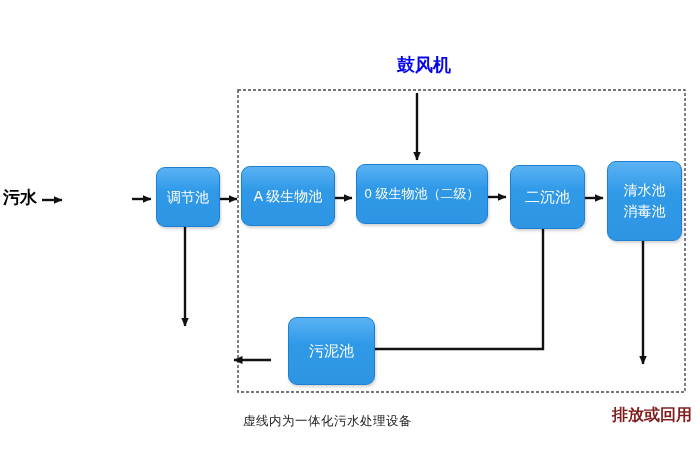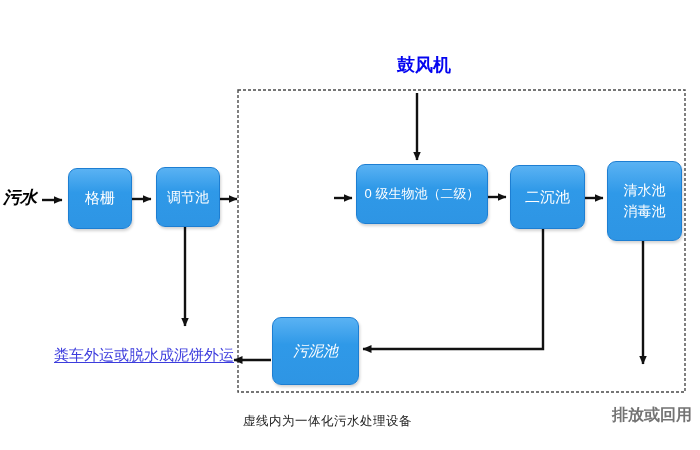--- a/index.html
+++ b/index.html
@@ -14,26 +14,26 @@
     border:1px solid #1d7ed2;border-radius:9px;
     box-shadow:1px 2px 3px rgba(0,0,0,0.18);
     color:#ffffff;text-align:center;line-height:1.5;
   }
   .node-grid{left:68px;top:168px;width:62px;height:59px;font-size:15px;}
   .node-regulating{left:156px;top:167px;width:62px;height:58px;font-size:14px;text-align:center;}
   .node-a-bio{left:241px;top:166px;width:92px;height:58px;font-size:14px;}
   .node-o-bio{left:356px;top:164px;width:130px;height:58px;font-size:13px;justify-content:center;}
   .node-secondary-sed{left:510px;top:165px;width:73px;height:62px;font-size:15px;}
   .node-clear-water{left:607px;top:161px;width:73px;height:78px;font-size:14px;}
-  .node-sludge{left:272px;top:317px;width:85px;height:66px;font-size:15px;font-style:italic;}
+  .node-sludge{left:288px;top:317px;width:85px;height:66px;font-size:15px;}
   .lbl{position:absolute;white-space:nowrap;}
-  .lbl-source{left:3px;top:186px;font-size:17px;font-weight:bold;color:#000000;font-style:italic;}
+  .lbl-source{left:3px;top:186px;font-size:17px;font-weight:bold;color:#000000;}
   .lbl-blower{left:389px;top:53px;font-size:18px;font-weight:bold;color:#0505f0;margin-left:8px;}
   .lbl-sludge-out{left:54px;top:346px;font-size:15px;color:#3c3cdd;text-decoration:underline;text-underline-offset:2px;}
-  .lbl-discharge{left:612px;top:405px;font-size:16px;font-weight:bold;color:#737373;}
+  .lbl-discharge{left:612px;top:405px;font-size:16px;font-weight:bold;color:#7f1d1d;}
   .lbl-caption{left:243px;top:413px;font-size:12.5px;color:#1c1c1c;letter-spacing:0.5px;}
 </style>
 </head>
 <body>
 
 <div class="stage">
 
   <svg class="connectors" viewBox="0 0 700 450" xmlns="http://www.w3.org/2000/svg">
     <defs>
       <marker id="ah" markerUnits="userSpaceOnUse" markerWidth="11" markerHeight="10" refX="8.5" refY="4" orient="auto">
@@ -53,45 +53,44 @@
     <line x1="185" y1="226" x2="185" y2="326" stroke="#111" stroke-width="2.4" marker-end="url(#ah)"></line>
     <polyline points="543,228 543,349 363,349" fill="none" stroke="#111" stroke-width="2.4" marker-end="url(#ah)"></polyline>
     <line x1="271" y1="360" x2="234" y2="360" stroke="#111" stroke-width="2.4" marker-end="url(#ah)"></line>
     <line x1="643" y1="240" x2="643" y2="364" stroke="#111" stroke-width="2.4" marker-end="url(#ah)"></line>
   </svg>
 
   <span class="lbl lbl-source">污水</span>
 
   <span class="lbl lbl-blower">鼓风机</span>
 
-  <div class="node node-grid">
-    <span>格栅</span>
-  </div>
 
   <div class="node node-regulating">
     <span>调节池</span>
   </div>
 
+  <div class="node node-a-bio">
+    <span>A 级生物池</span>
+  </div>
 
   <div class="node node-o-bio">
     <span>0 级生物池（二级）</span>
   </div>
 
   <div class="node node-clear-water">
     <span>清水池</span>
     <span>消毒池</span>
   </div>
 
   <div class="node node-secondary-sed">
     <span>二沉池</span>
   </div>
 
   <div class="node node-sludge">
     <span>污泥池</span>
   </div>
 
-  <span class="lbl lbl-sludge-out">粪车外运或脱水成泥饼外运</span>
 
   <span class="lbl lbl-discharge">排放或回用</span>
 
   <span class="lbl lbl-caption">虚线内为一体化污水处理设备</span>
 
 </div>
 
 </body></html>

